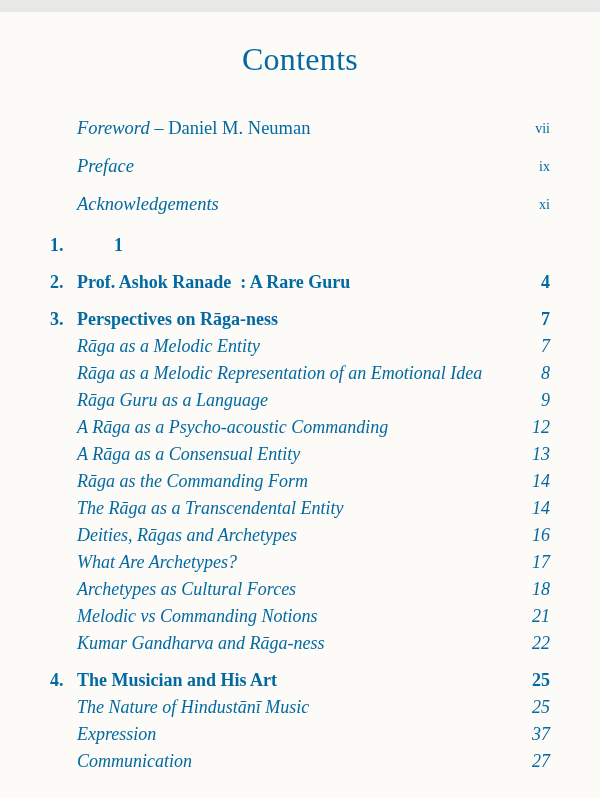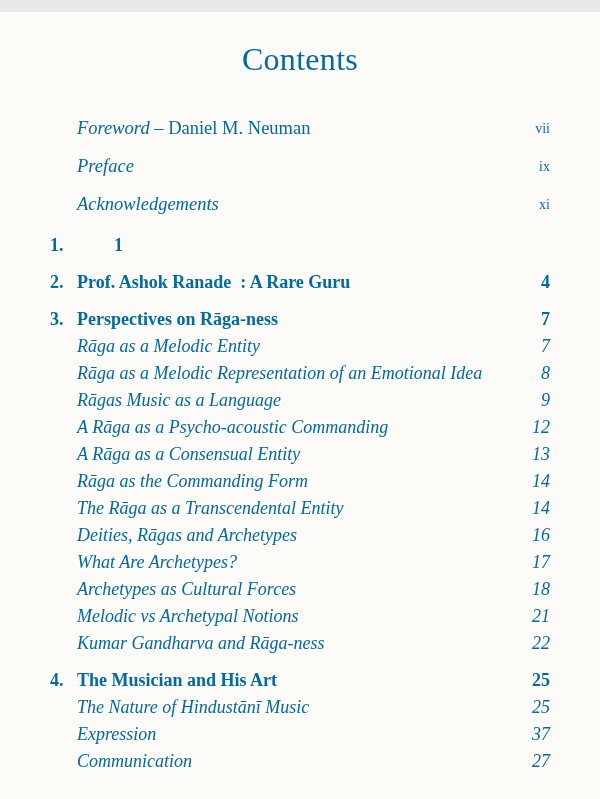--- a/index.html
+++ b/index.html
@@ -96,21 +96,21 @@
 
     <div class="row sub">
       <span class="label">Rāga as a Melodic Entity</span>
       <span class="pagenum">7</span>
     </div>
     <div class="row sub">
       <span class="label">Rāga as a Melodic Representation of an Emotional Idea</span>
       <span class="pagenum">8</span>
     </div>
     <div class="row sub">
-      <span class="label">Rāgas Music as a Language</span>
+      <span class="label">Rāga Guru as a Language</span>
       <span class="pagenum">9</span>
     </div>
     <div class="row sub">
       <span class="label">A Rāga as a Psycho-acoustic Commanding</span>
       <span class="pagenum">12</span>
     </div>
     <div class="row sub">
       <span class="label">A Rāga as a Consensual Entity</span>
       <span class="pagenum">13</span>
     </div>
@@ -128,21 +128,21 @@
     </div>
     <div class="row sub">
       <span class="label">What Are Archetypes?</span>
       <span class="pagenum">17</span>
     </div>
     <div class="row sub">
       <span class="label">Archetypes as Cultural Forces</span>
       <span class="pagenum">18</span>
     </div>
     <div class="row sub">
-      <span class="label">Melodic vs Archetypal Notions</span>
+      <span class="label">Melodic vs Commanding Notions</span>
       <span class="pagenum">21</span>
     </div>
     <div class="row sub">
       <span class="label">Kumar Gandharva and Rāga-ness</span>
       <span class="pagenum">22</span>
     </div>
 
     <div class="row chapter">
       <span class="num">4.</span>
       <span class="label">The Musician and His Art</span>

